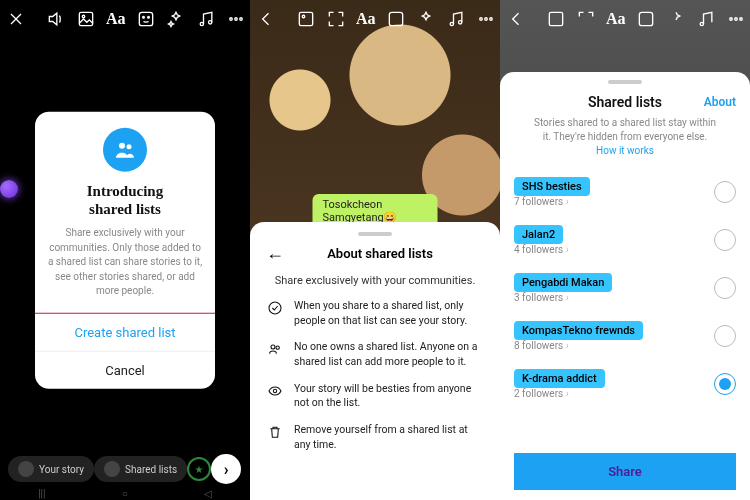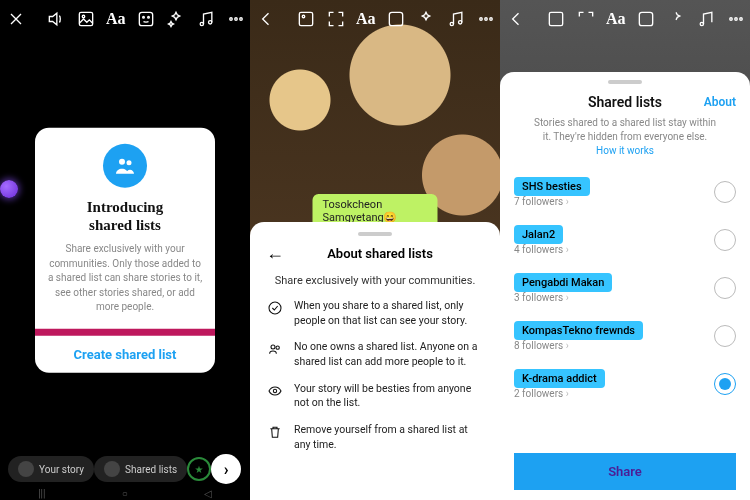--- a/index.html
+++ b/index.html
@@ -46,24 +46,24 @@
   .modal .circle {
     width: 44px; height: 44px; border-radius: 50%;
     background: #1da1f2;
     margin: 0 auto 10px;
     display: flex; align-items: center; justify-content: center;
   }
   .modal .circle svg { fill: #fff; width: 24px; height: 24px; }
   .modal h2 { font-size: 15px; font-weight: 700; color: #111; line-height: 1.2; margin-bottom: 8px; font-family: Liberation Serif, serif; }
   .modal p { font-size: 10px; color: #888; line-height: 1.45; margin-bottom: 14px; }
   .modal .btn-primary {
-    border-top: 7px solid #be185d;
+    border-top: 1px solid #be185d;
     margin: 0 -12px;
     padding: 11px 0;
-    color: #1da1f2; font-weight: 700; font-size: 13px;
+    color: #1da1f2; font-weight: 400; font-size: 13px;
   }
   .modal .btn-cancel {
     border-top: 1px solid #eee;
     margin: 0 -12px;
     padding: 11px 0;
     color: #222; font-size: 13px;
   }
 
   .bottom-row {
     position: absolute; bottom: 16px; left: 0; right: 0;
@@ -236,20 +236,21 @@
     <div class="circle">
       <svg viewBox="0 0 24 24">
           <circle cx="9" cy="8" r="3"></circle>
           <circle cx="16" cy="9" r="2.5"></circle>
           <path d="M3 20c0-3 3-5 6-5s6 2 6 5M13 20c0-2 2-4 4-4s4 2 4 4"></path>
         </svg>
     </div>
     <h2><span>Introducing</span><br><span>shared lists</span></h2>
     <p>Share exclusively with your communities. Only those added to a shared list can share stories to it, see other stories shared, or add more people.</p>
     <div class="btn-primary">Create shared list</div>
+    <div class="btn-cancel">Cancel</div>
   </div>
 
   <div class="bottom-row">
     <div class="chip">
         <span class="dot"></span>
         <span>Your story</span>
       </div>
     <div class="chip">
         <span class="dot"></span>
         <span>Shared lists</span>

